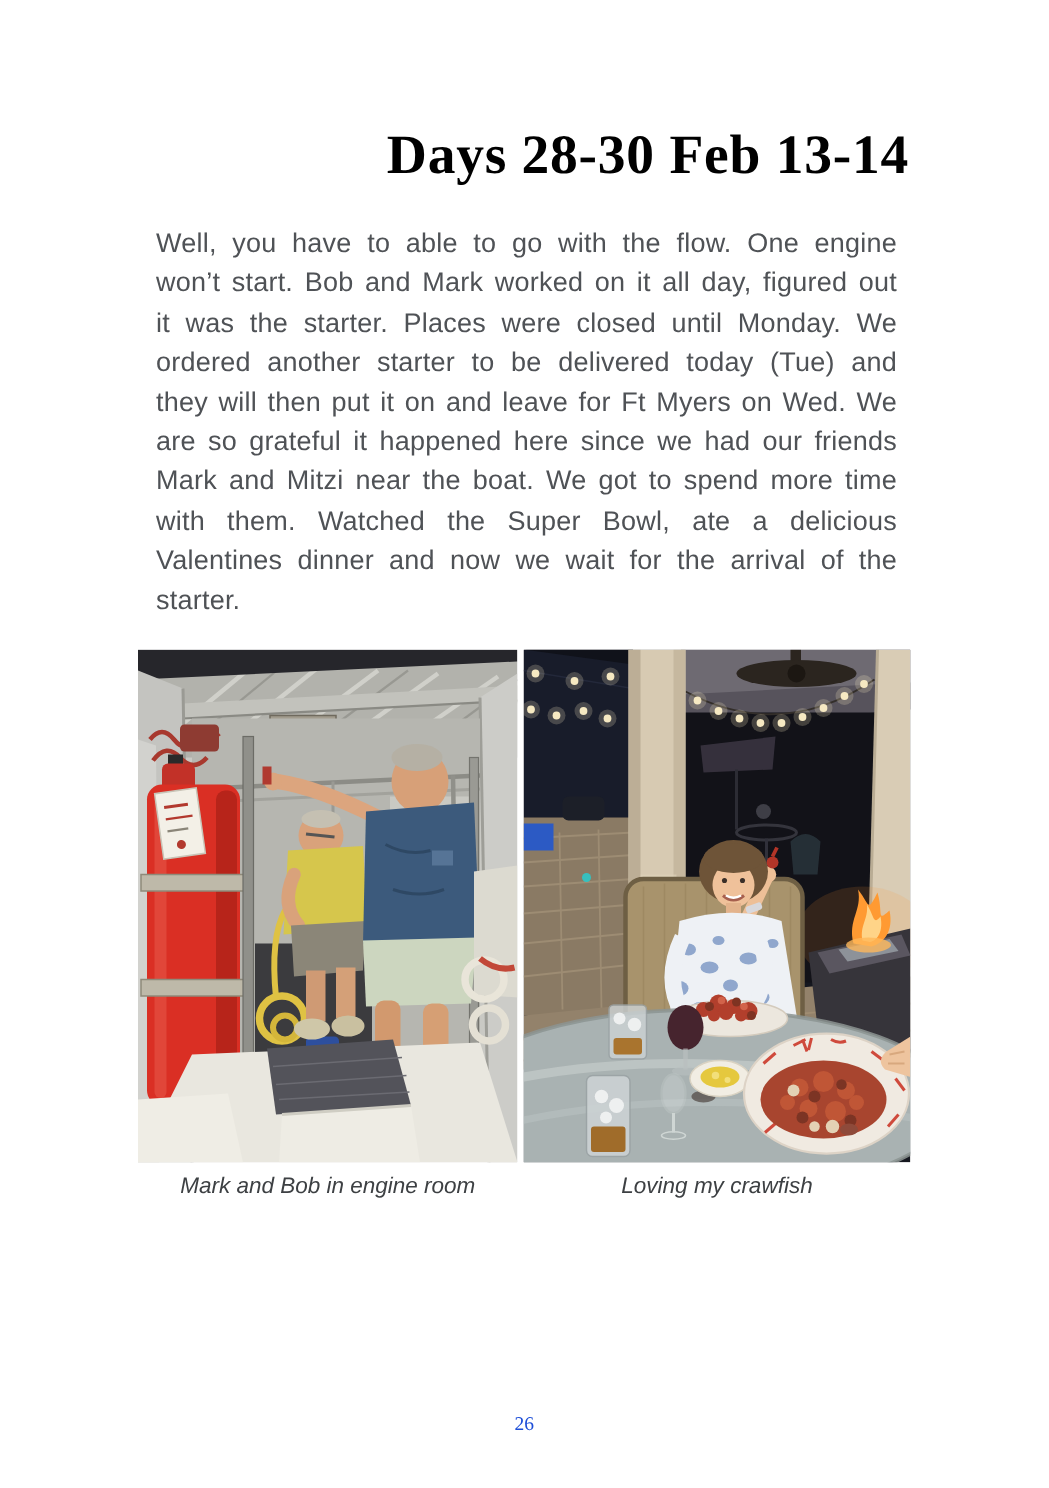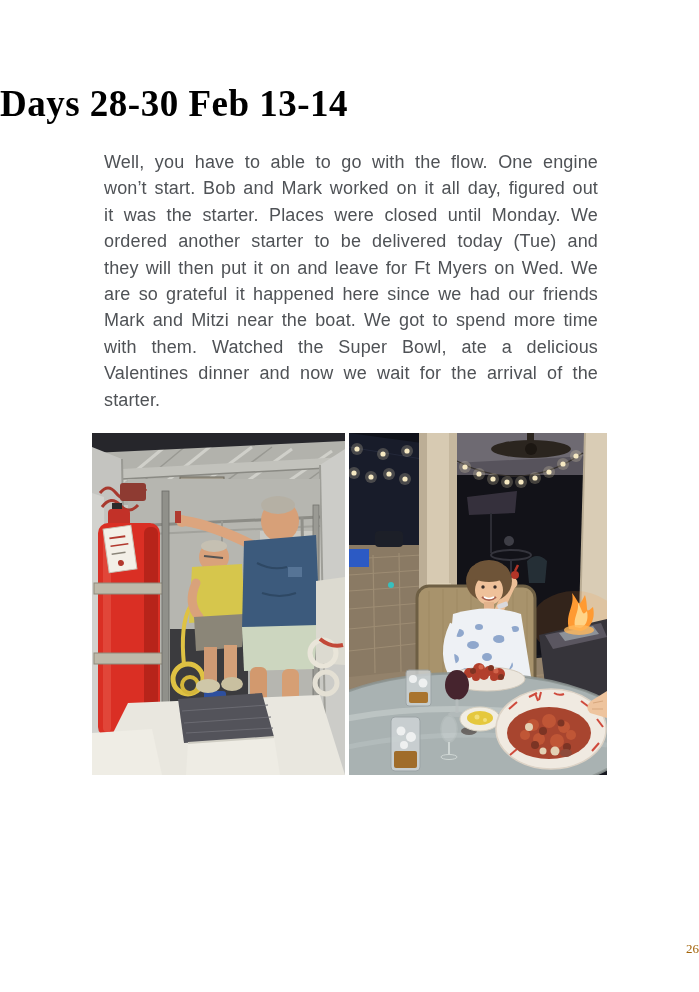--- a/index.html
+++ b/index.html
@@ -5,21 +5,21 @@
   html,body{margin:0;padding:0;background:#ffffff;}
   .page{
     position:relative;
     width:699px;height:992px;
     background:#ffffff;
     font-family:"Liberation Sans",sans-serif;
     overflow:hidden;
   }
   .page-title{
     position:absolute;top:82px;left:0;width:606px;
-    text-align:left;
+    text-align:right;
     font-family:"Liberation Serif",serif;
     font-weight:700;
     font-size:37px;
     color:#000000;
     letter-spacing:0.5px;
   }
   .body-text{
     position:absolute;top:149px;left:104px;width:494px;
     font-size:18px;
     line-height:26.4px;
@@ -43,24 +43,24 @@
   .caption{
     font-style:italic;
     font-size:15px;
     color:#3d4043;
     text-align:center;
   }
   .caption-left{width:253px;}
   .caption-right{width:258px;}
   .page-number{
     position:absolute;top:941px;left:0;width:699px;
-    text-align:right;
+    text-align:center;
     font-family:"Liberation Serif",serif;
     font-size:13px;
-    color:#a16207;
+    color:#1d4ed8;
   }
 </style>
 </head>
 <body>
 
 <div class="page">
 
   <div class="page-title">Days 28-30 Feb 13-14</div>
 
   <div class="body-text">Well, you have to able to go with the flow. One engine won’t start. Bob and Mark worked on it all day, figured out it was the starter. Places were closed until Monday. We ordered another starter to be delivered today (Tue) and they will then put it on and leave for Ft Myers on Wed. We are so grateful it happened here since we had our friends Mark and Mitzi near the boat. We got to spend more time with them. Watched the Super Bowl, ate a delicious Valentines dinner and now we wait for the arrival of the starter.</div>
@@ -410,16 +410,20 @@
             <circle cx="194" cy="318" r="3.5"></circle>
         </g>
         <ellipse cx="217" cy="320" rx="6" ry="4" fill="#8e4a3a"></ellipse>
 
         <path d="M258,258 L242,268 Q235,274 241,280 L258,285 Z" fill="#eec49e"></path>
         <path d="M244,270 l10,-2 M243,276 l11,0" stroke="#d8a87e" stroke-width="1.2" fill="none"></path>
       </svg>
     </div>
   </div>
 
+  <div class="captions-row">
+    <div class="caption caption-left">Mark and Bob in engine room</div>
+    <div class="caption caption-right">Loving my crawfish</div>
+  </div>
 
   <div class="page-number">26</div>
 
 </div>
 
 </body></html>

